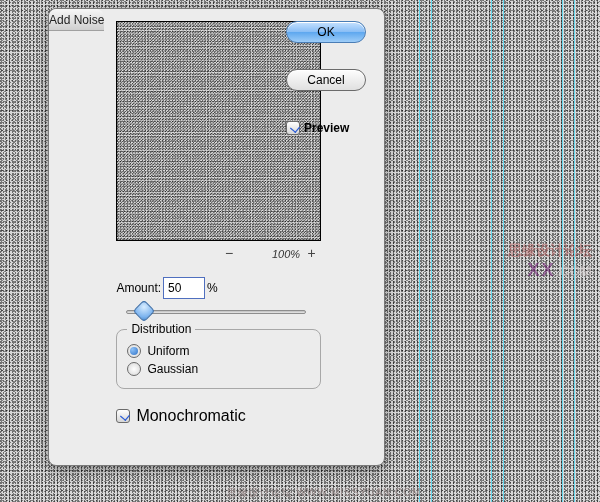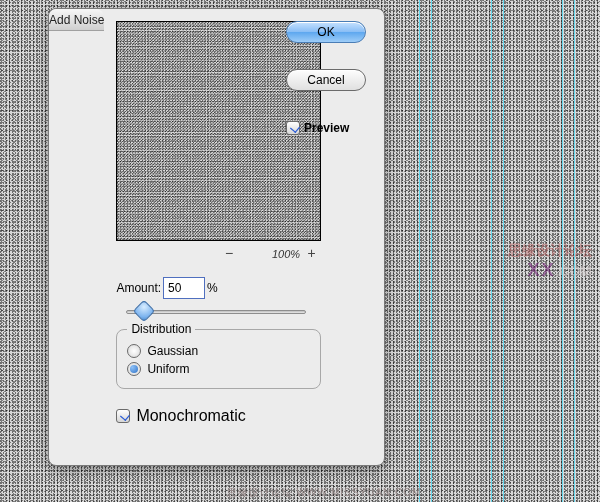--- a/index.html
+++ b/index.html
@@ -306,26 +306,26 @@
     </div>
 
     <div class="slider-wrap">
       <div class="slider-track"></div>
       <div class="slider-thumb"></div>
     </div>
 
     <div class="fieldset">
       <div class="legend">Distribution</div>
       <div class="radio-row">
+        <span class="radio checked"></span>
+        <span>Uniform</span>
+      </div>
+      <div class="radio-row">
         <span class="radio"></span>
         <span>Gaussian</span>
-      </div>
-      <div class="radio-row">
-        <span class="radio checked"></span>
-        <span>Uniform</span>
       </div>
     </div>
 
     <label class="mono-row">
       <span class="chk checked"></span>
       <span>Monochromatic</span>
     </label>
 
   </div>
 </div>

